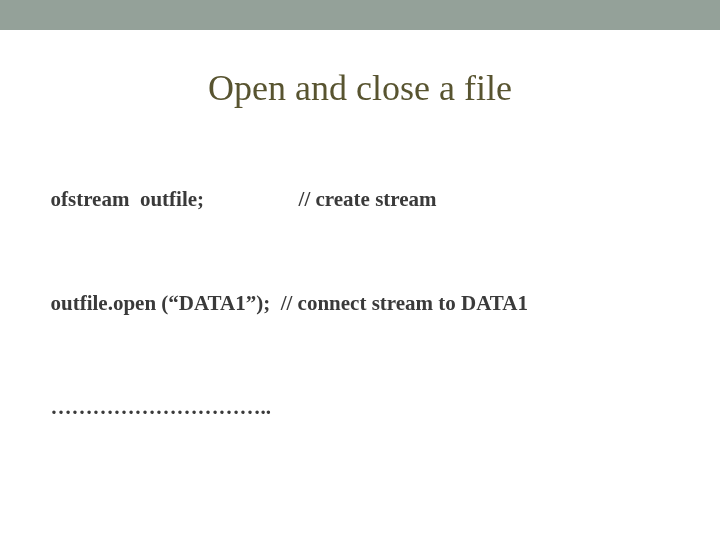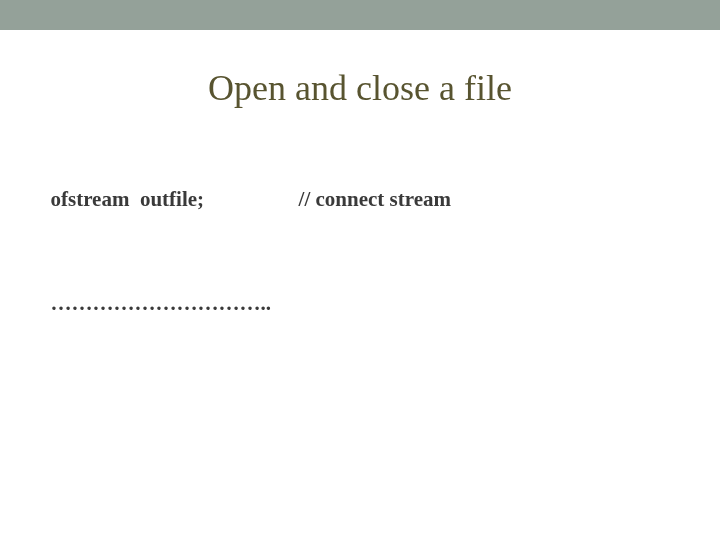--- a/index.html
+++ b/index.html
@@ -54,21 +54,22 @@
 </style>
 </head>
 <body>
 
 <div class="slide">
   <div class="top-bar"></div>
 
   <h1 class="slide-title">Open and close a file</h1>
 
   <div class="body-text">
-    <div class="line">  ofstream  outfile;                  // connect stream</div>
+    <div class="line">  ofstream  outfile;                  // create stream</div>
+    <div class="line">  outfile.open (“DATA1”);  // connect stream to DATA1</div>
     <div class="line">  …………………………..</div>
     
     
     
     
     
     
     
   </div>
 </div>

